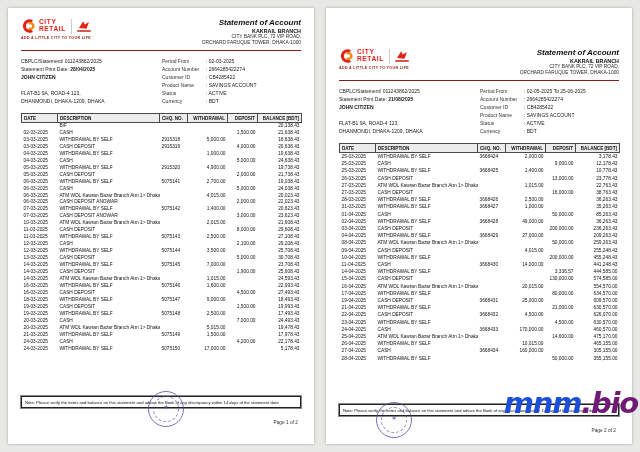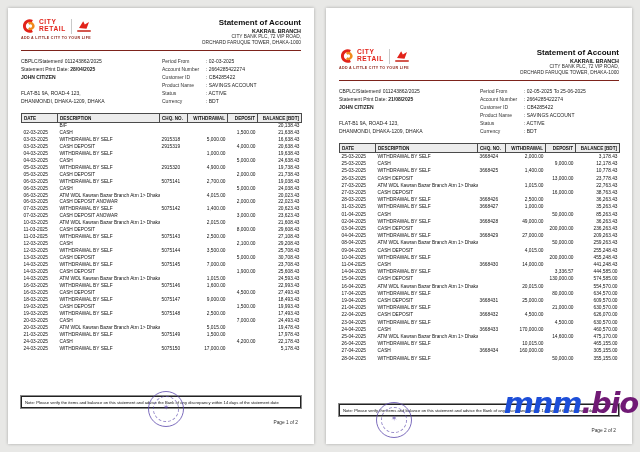--- a/index.html
+++ b/index.html
@@ -24,21 +24,21 @@
   .brand-top{display:flex;align-items:center;}
   .brand-mark{width:16px;height:16px;flex:0 0 auto;}
   .brand-name{color:#e2231a;font-weight:bold;font-size:6.6px;line-height:6.8px;letter-spacing:.6px;margin-left:2px;}
   .brand-sep{width:1px;height:15px;background:#c9c9c9;margin:0 5px;}
   .brand2{display:flex;flex-direction:column;align-items:center;}
   .brand2 svg{width:10px;height:8px;}
   .brand2-bar{width:14px;height:2px;background:#d4574e;margin-top:1px;border-radius:1px;}
   .tagline{font-size:3.6px;color:#8a1f14;letter-spacing:.35px;margin-top:2px;font-weight:bold;}
 
   .stmt-head{text-align:right;}
-  .stmt-title{font-size:8px;font-weight:bold;color:#101010;}
+  .stmt-title{font-size:8px;font-weight:bold;color:#101010;font-style:italic;}
   .stmt-branch{font-size:5.4px;font-weight:bold;color:#101010;margin-top:1px;}
   .stmt-addr{font-size:4.8px;color:#2a2a2a;line-height:6px;}
 
   .rule{border-top:1.5px solid #7d231b;margin-top:4px;}
 
   
   .info{display:flex;font-size:5px;color:#222;margin-top:6px;line-height:8px;}
   .info-left{width:50%;}
   .cust{font-weight:bold;}
   .addr-gap{height:8px;}

